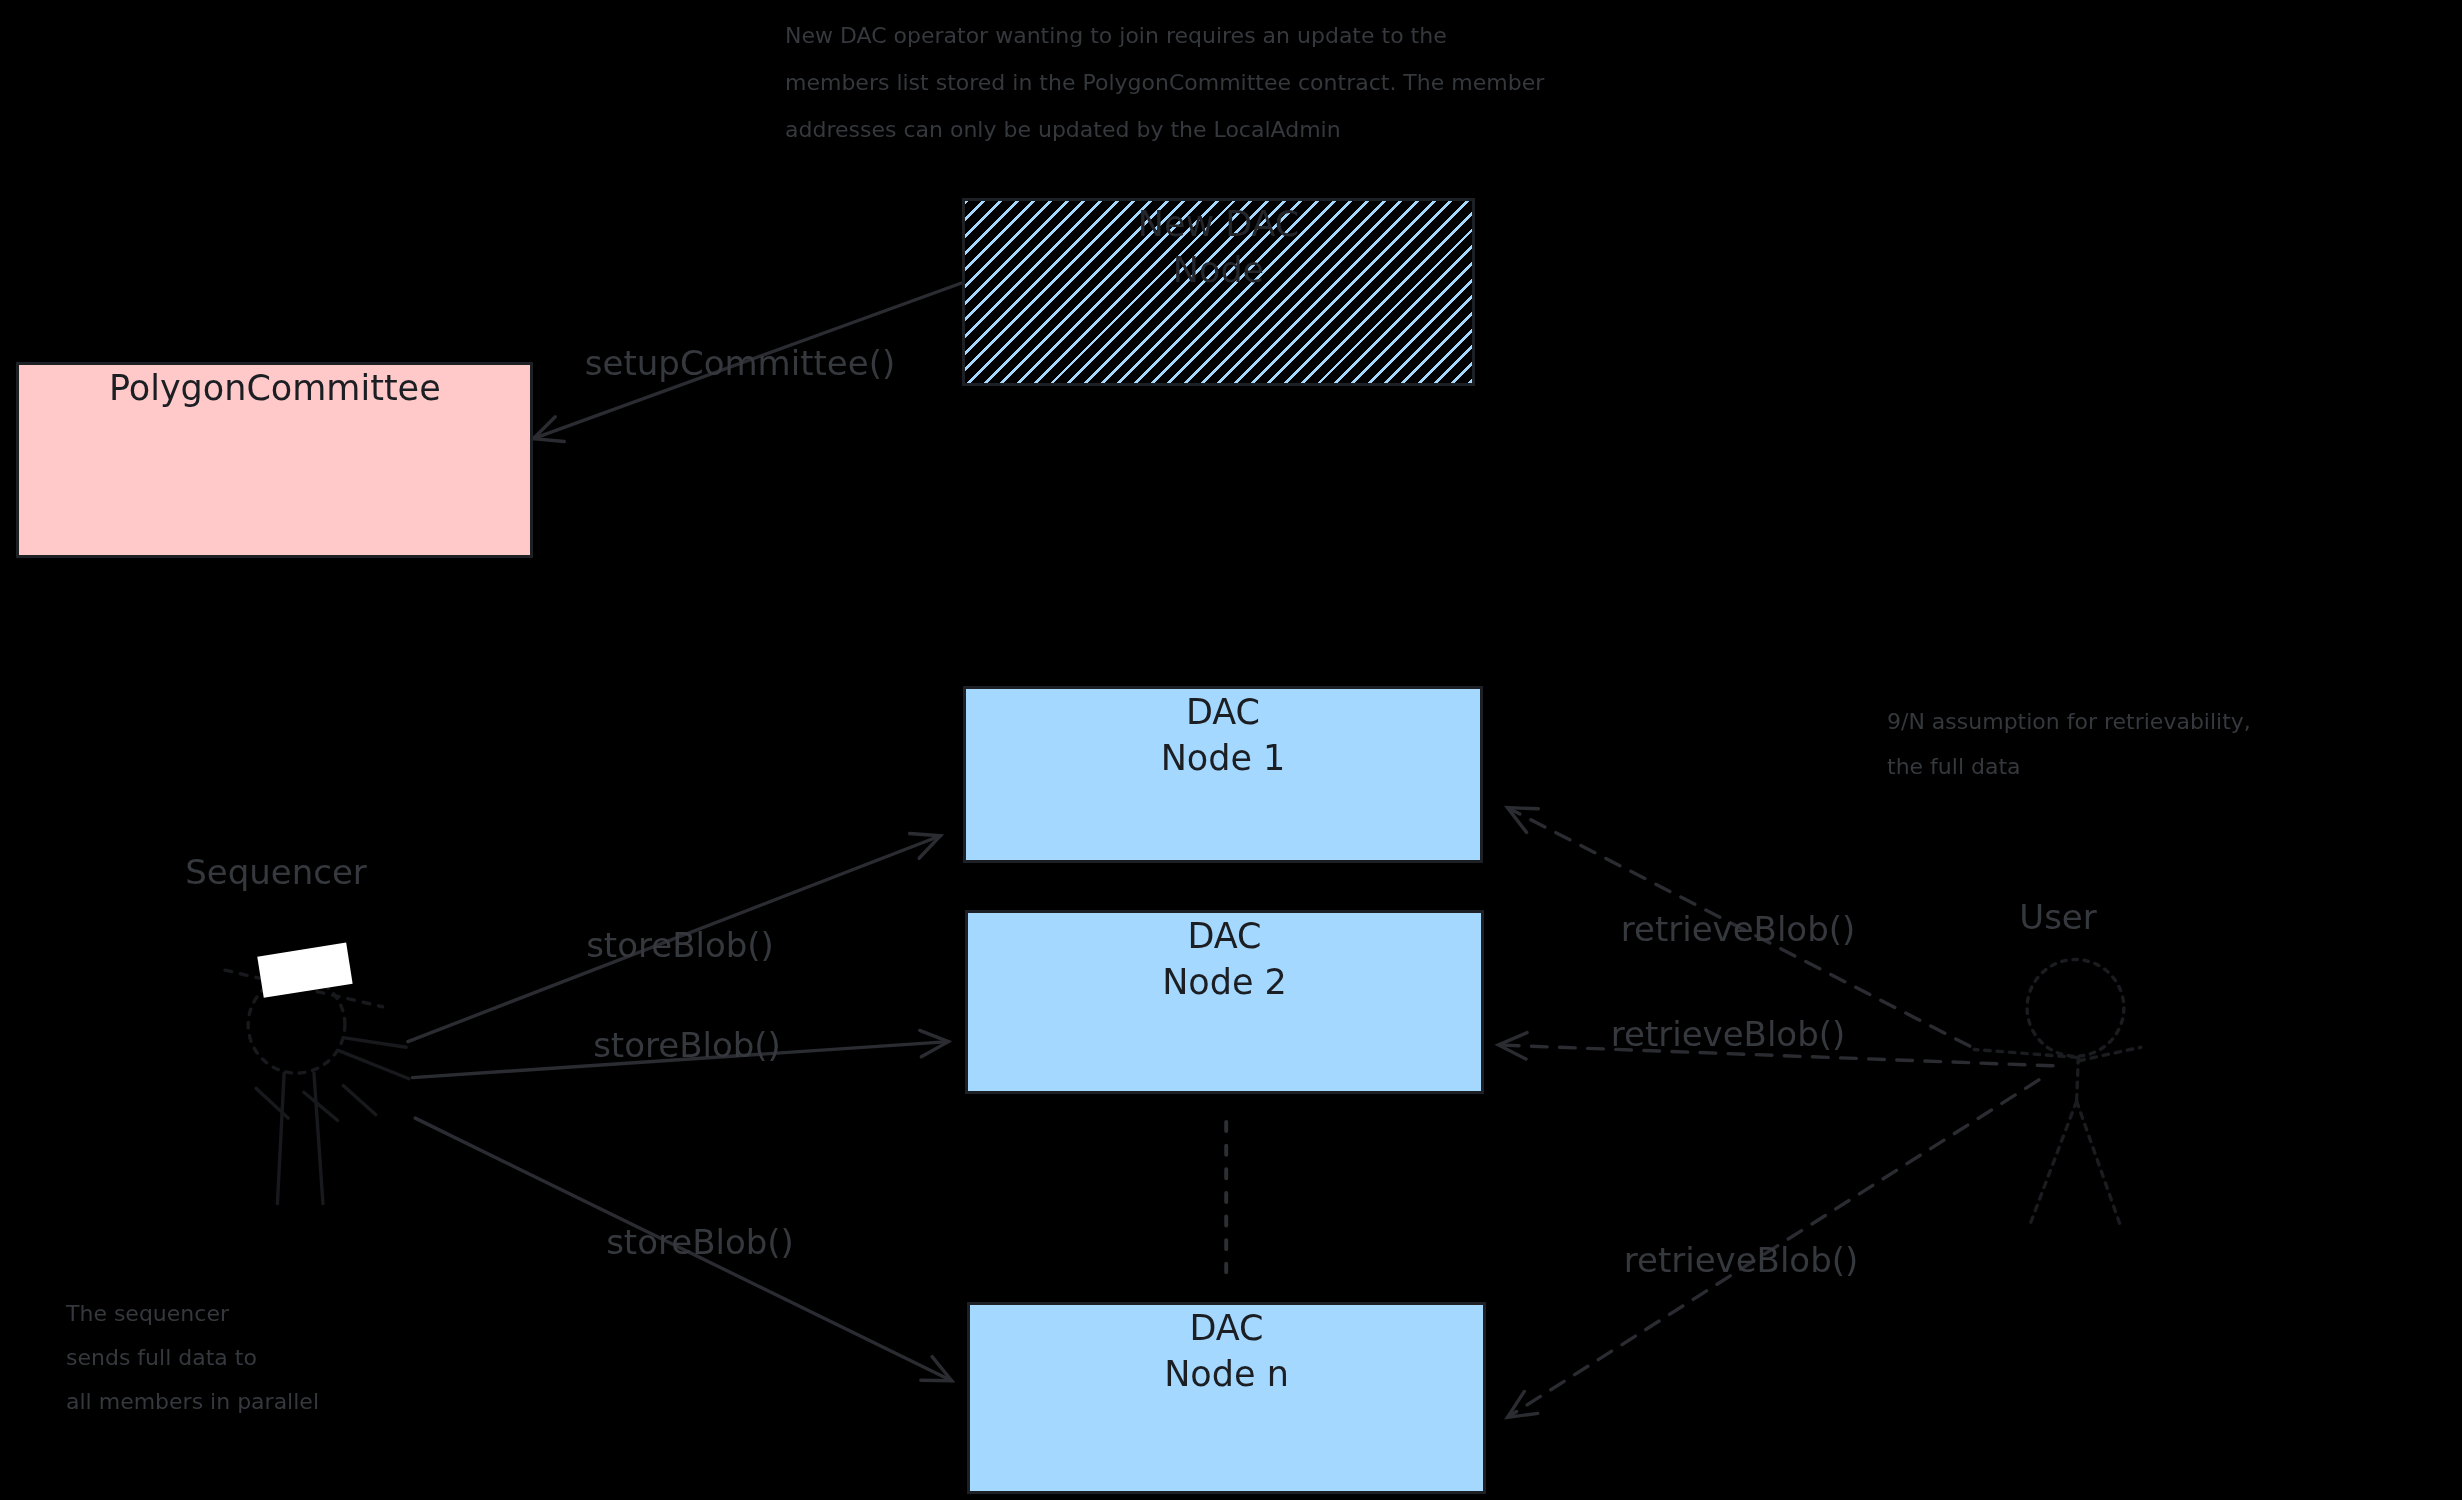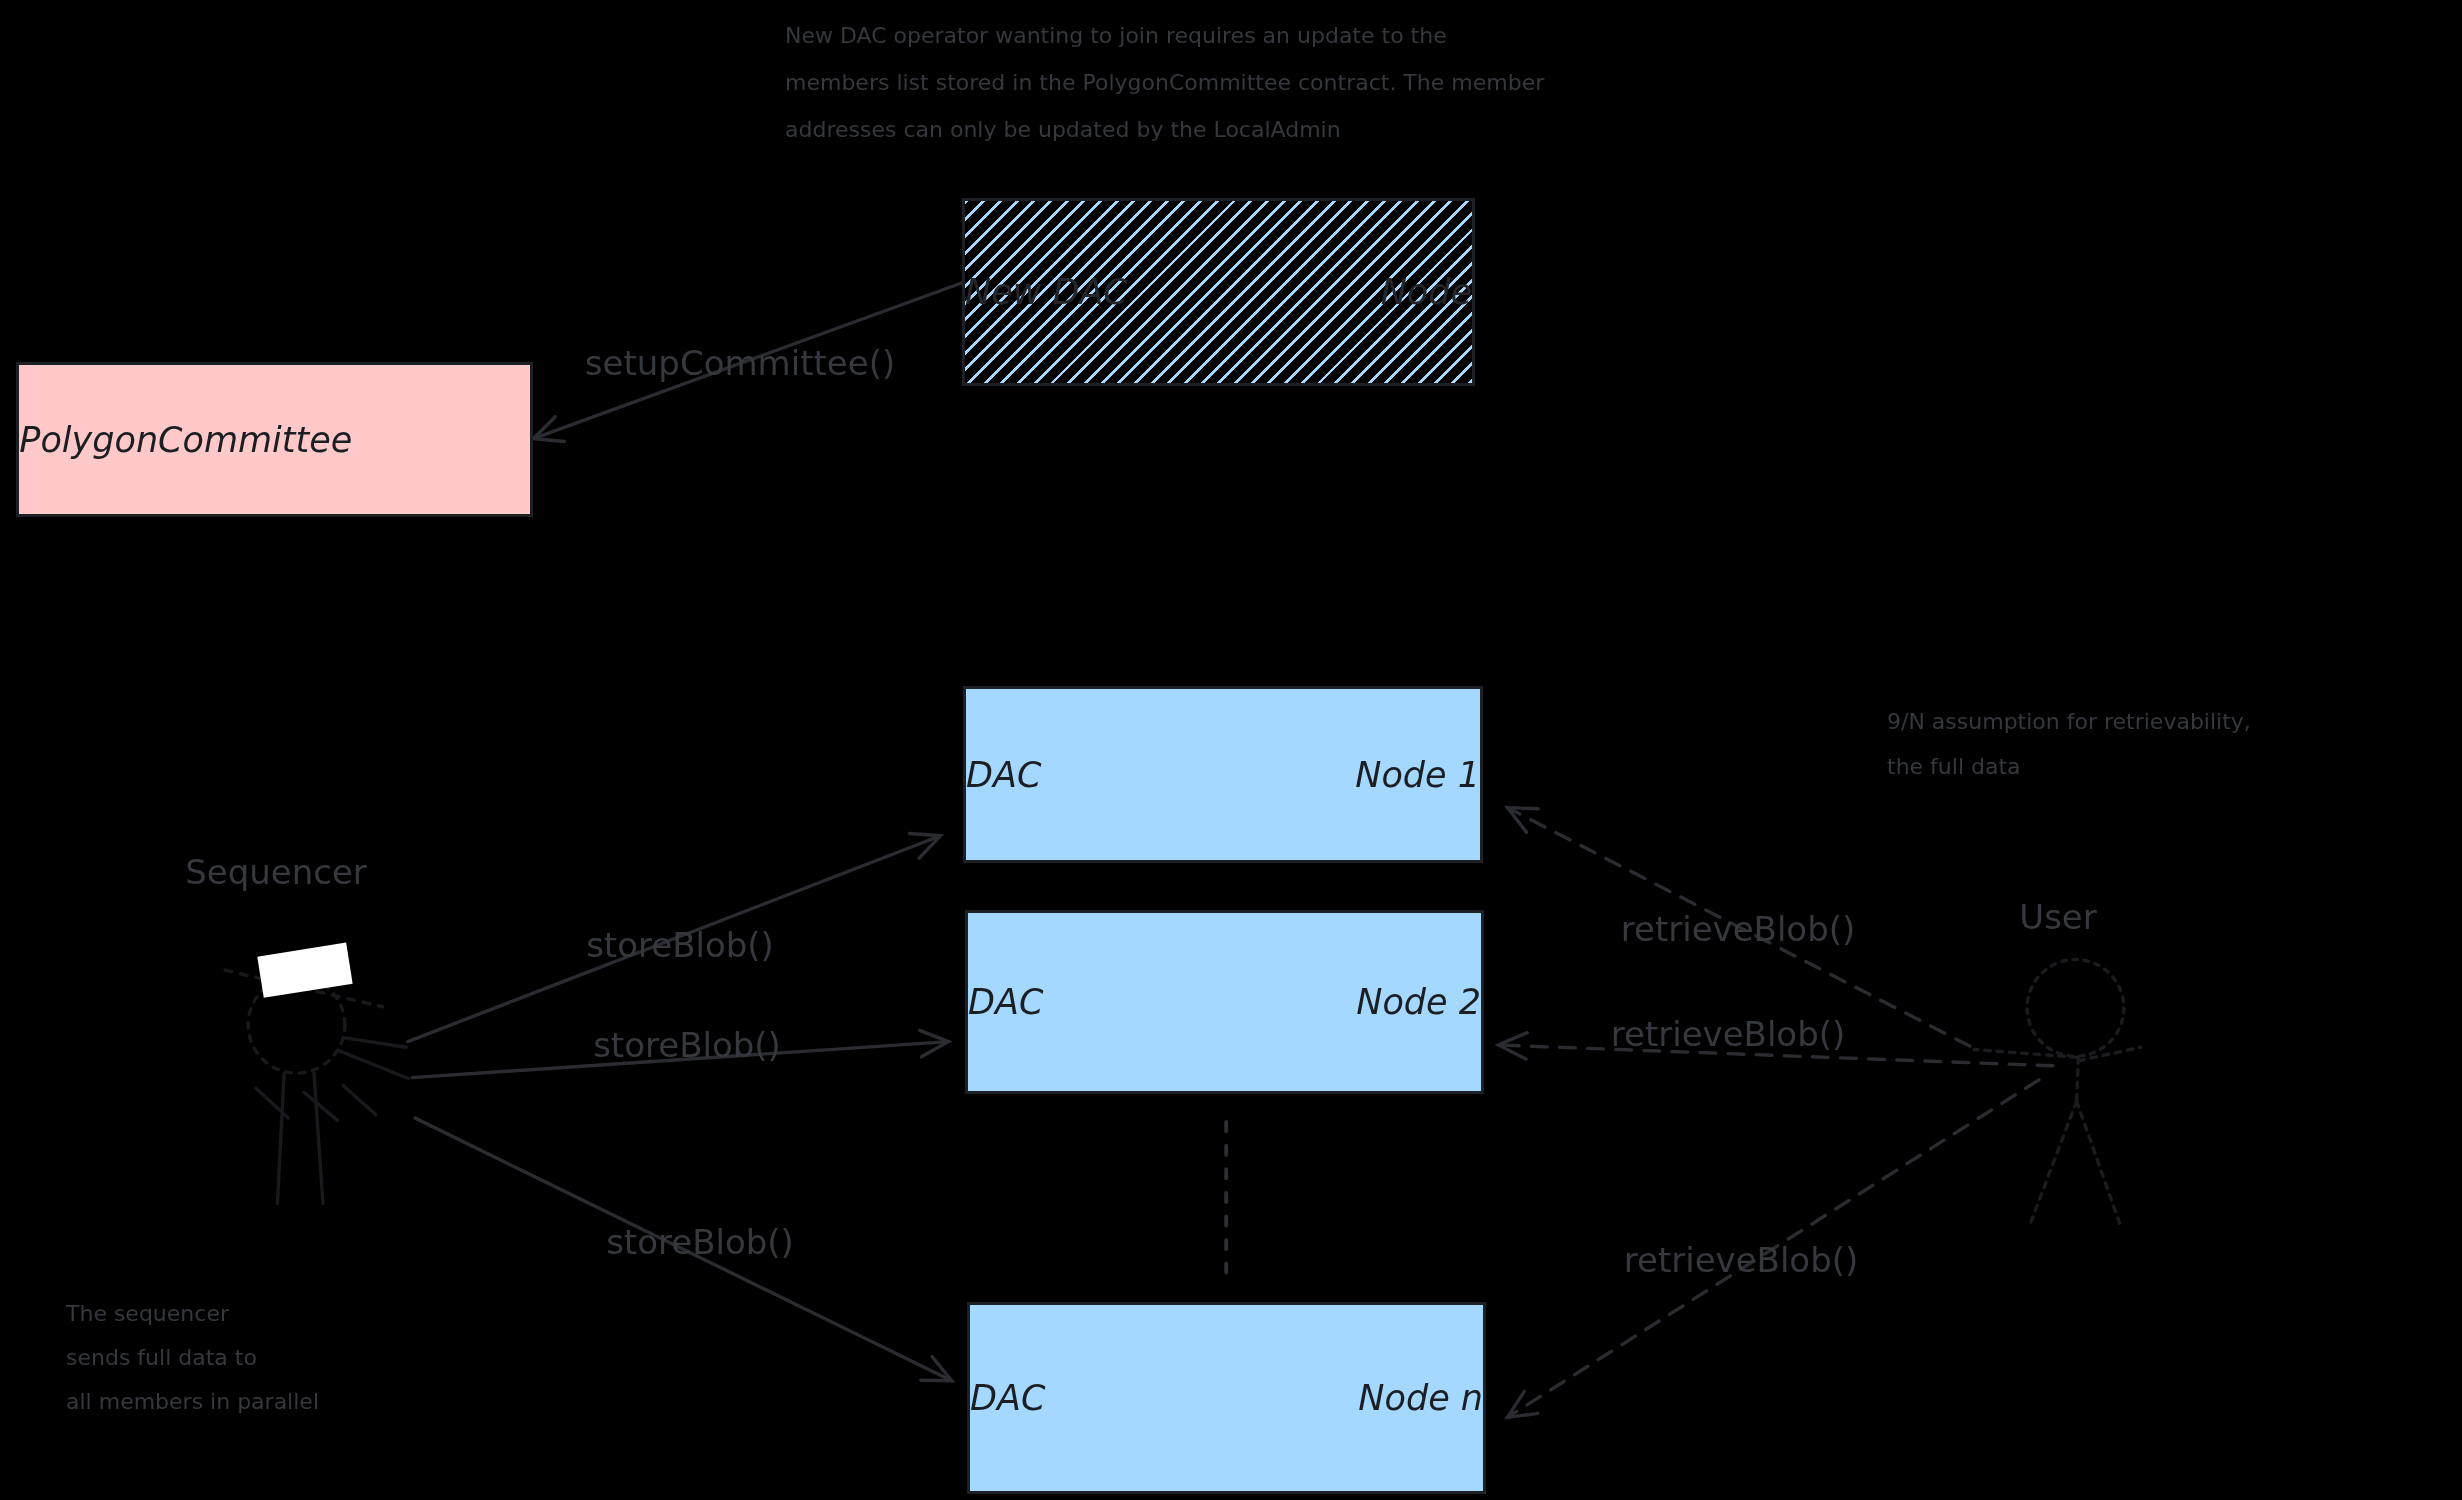--- a/index.html
+++ b/index.html
@@ -1,22 +1,22 @@
 <!DOCTYPE html>
 <html style="font-size:9px"><head>
 <meta charset="utf-8">
 <style>
   html,body{margin:0;padding:0;background:#000;}
   body{position:relative;width:2462px;height:1500px;overflow:hidden;
        font-family:"DejaVu Sans","Liberation Sans",sans-serif;}
   .layer{position:absolute;left:0;top:0;width:2462px;height:1500px;}
   svg.layer{z-index:1;}
   .node{position:absolute;box-sizing:border-box;border:3.9px solid #1d2024;
-        display:flex;align-items:center;justify-content:space-between;
-        z-index:2;font-style:italic;}
+        display:flex;flex-direction:column;align-items:center;justify-content:flex-start;
+        z-index:2;}
   .node .bl{font-size:35px;line-height:46px;color:#1b1e22;white-space:nowrap;}
   .node-blue{background:#a5d8ff;}
   .node-pink{background:#ffc9c9;}
   .node-hatch{background-color:#000;
       background-image:repeating-linear-gradient(135deg,#a5d8ff 0px,#a5d8ff 2.8px,rgba(0,0,0,0) 2.8px,rgba(0,0,0,0) 11.8px);}
   .node-hatch .bl{color:#24262b;}
   .para{position:absolute;color:#35383d;font-size:22px;z-index:2;}
   .para div{white-space:nowrap;}
   .edge-label,.actor-label{position:absolute;transform:translate(-50%,-50%);
       color:#35383d;font-size:34px;white-space:nowrap;z-index:2;}
@@ -80,21 +80,21 @@
     <line x1="3692" y1="1958" x2="3608" y2="2180" stroke-dasharray="10 12"></line>
     <line x1="3692" y1="1958" x2="3772" y2="2185" stroke-dasharray="10 12"></line>
   </g>
 </svg>
 
 <div class="node node-hatch" style="left:962px;top:198px;width:513px;height:188px;">
   <span class="bl">New DAC</span>
   <span class="bl">Node</span>
 </div>
 
-<div class="node node-pink" style="left:16.3px;top:362px;width:517px;height:155px;">
+<div class="node node-pink" style="left:16.3px;top:362px;width:517px;height:196px;">
   <span class="bl">PolygonCommittee</span>
 </div>
 
 <div class="node node-blue" style="left:963px;top:686px;width:520px;height:177px;">
   <span class="bl">DAC</span>
   <span class="bl">Node 1</span>
 </div>
 
 <div class="node node-blue" style="left:965px;top:910px;width:519px;height:184px;">
   <span class="bl">DAC</span>

